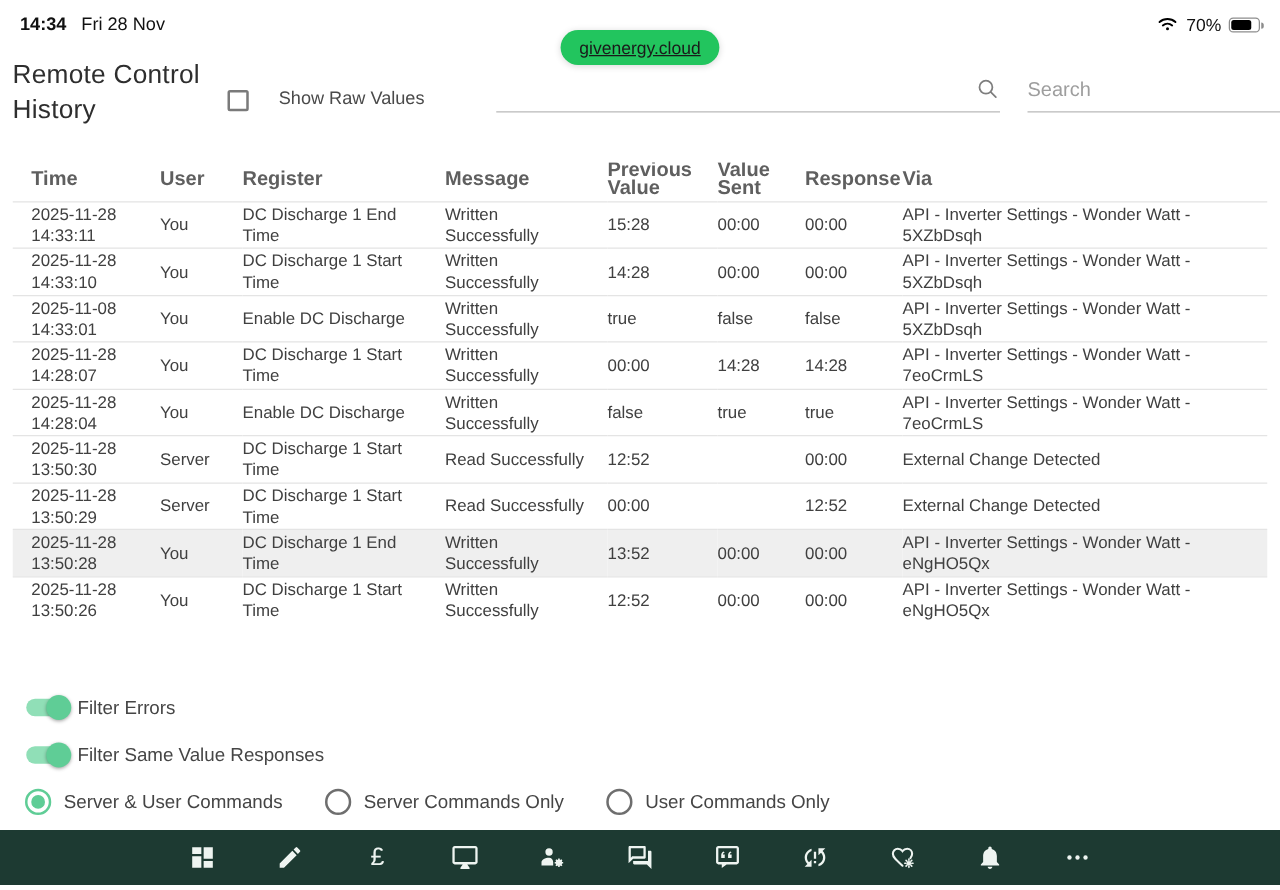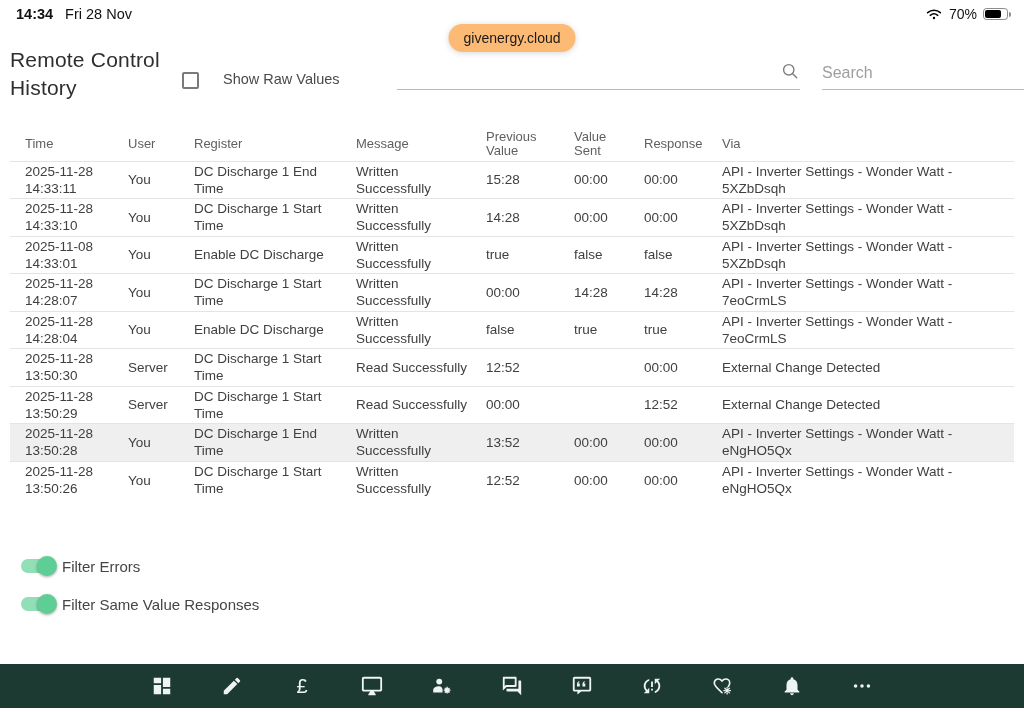--- a/index.html
+++ b/index.html
@@ -1,49 +1,49 @@
 <!DOCTYPE html>
 <html><head>
 <meta charset="utf-8">
 <style>
   * { margin:0; padding:0; box-sizing:border-box; }
   html,body { background:#fff; }
   body { font-family:"Liberation Sans", sans-serif; }
   .screen { position:relative; width:1024px; height:712px; background:#fff; overflow:hidden; }
 
   
-  .status-bar { position:absolute; top:0; left:0; right:0; height:28px; display:flex; align-items:center; justify-content:space-between; padding:0 16px; font-size:14.5px; color:#111; }
+  .status-bar { position:absolute; top:0; left:0; right:0; height:28px; display:flex; align-items:flex-end; justify-content:space-between; padding:0 16px; font-size:14.5px; color:#111; }
   .sb-left { display:flex; gap:12px; align-items:center; }
   .sb-time { font-weight:700; }
   .sb-date { font-weight:400; }
   .sb-right { display:flex; gap:6px; align-items:center; }
   .battery-pct { font-size:14px; font-weight:400; }
   .battery { position:relative; width:25px; height:12px; border:1px solid rgba(0,0,0,.45); border-radius:3.5px; }
   .battery-fill { position:absolute; left:1px; top:1px; bottom:1px; width:70%; background:#000; border-radius:2px; }
   .battery-nub { position:absolute; right:-4px; top:3px; width:2.5px; height:5px; background:rgba(0,0,0,.45); border-radius:0 2px 2px 0; }
 
-  .url-pill { position:absolute; top:24px; left:50%; transform:translateX(-50%); background:#fdba74; border-radius:15px; padding:6px 15px; font-size:14px; color:#1a1a1a; box-shadow:0 1px 6px rgba(0,0,0,.16); }
+  .url-pill { position:absolute; top:24px; left:50%; transform:translateX(-50%); background:#22c55e; border-radius:15px; padding:6px 15px; font-size:14px; color:#1a1a1a; box-shadow:0 1px 6px rgba(0,0,0,.16);text-decoration:underline; }
 
   
   .page-title { position:absolute; left:10px; top:46px; width:215px; font-size:21px; line-height:28px; color:#2e2e2e; letter-spacing:.2px; }
   .raw-values { position:absolute; left:182px; top:70px; display:flex; gap:24px; align-items:flex-start; }
   .checkbox { width:17px; height:17px; border:2px solid #7a7a7a; border-radius:2px; background:#fff; margin-top:2px; flex:none; }
   .raw-label { width:120px; font-size:14.5px; line-height:19px; color:#4a4a4a; word-break:break-all; }
 
   .uline-field { position:absolute; top:56px; height:34px; border-bottom:1px solid #b9b9b9; display:flex; align-items:center;margin-left:47px; }
   .field-filter { left:350px; width:403px; }
   .field-search { left:775px; width:235px; }
   .uline-field input { flex:1; border:0; outline:none; background:transparent; font-size:16px; color:#3c3c3c; font-family:"Liberation Sans", sans-serif; min-width:0; }
   .uline-field input::placeholder { color:#9e9e9e; }
   .search-ic { flex:none; width:20px; height:20px; color:#7e7e7e; margin-left:6px; margin-bottom:4px; }
 
   
   .table-wrap { position:absolute; left:10px; right:10px; top:130px; height:402px; overflow:hidden; }
   table { width:100%; border-collapse:collapse; table-layout:fixed; }
-  th { font-size:13px; font-weight:400; color:#5f5f5f; text-align:left; vertical-align:middle; height:31px; padding:0 12px 2px 0; line-height:14px; }
+  th { font-size:16px; font-weight:700; color:#5f5f5f; text-align:left; vertical-align:middle; height:31px; padding:0 12px 2px 0; line-height:14px; }
   th:first-child { padding-left:15px; }
   td { font-size:13.5px; color:#404040; vertical-align:middle; height:37.5px; line-height:17px; padding:0 12px 0 0; border-top:1px solid #e4e4e4; }
   td:first-child { padding-left:15px; }
   tr.highlight td { background:#efefef; }
 
   
   .toggle-row { position:absolute; left:18px; display:flex; align-items:center; gap:4px; }
   .toggle-row.t1 { top:555px; }
   .toggle-row.t2 { top:593px; }
   .toggle { position:relative; width:40px; height:22px; cursor:pointer; flex:none; }
@@ -250,20 +250,34 @@
   </div>
 
   <div class="toggle-row t2">
     <span class="toggle active">
       <span class="track"></span>
         <span class="knob"></span>
     </span>
     <span class="toggle-label">Filter Same Value Responses</span>
   </div>
 
+  <div class="radio-row">
+    <span class="radio-group">
+      <span class="radio active"></span>
+      <span class="radio-label">Server &amp; User Commands</span>
+    </span>
+    <span class="radio-group">
+      <span class="radio"></span>
+      <span class="radio-label">Server Commands Only</span>
+    </span>
+    <span class="radio-group">
+      <span class="radio"></span>
+      <span class="radio-label">User Commands Only</span>
+    </span>
+  </div>
 
   <div class="toolbar">
     <span class="tb-item">
       <svg viewBox="0 0 24 24" fill="currentColor">
           <path d="M3 9h8V3H3v6zm0 12h8V11H3v10zm10 0h8v-6h-8v6zm0-18v10h8V3h-8z"></path>
         </svg>
     </span>
     <span class="tb-item">
       <svg viewBox="0 0 24 24" fill="currentColor">
           <path d="M3 17.25V21h3.75L17.8 9.94l-3.75-3.75L3 17.25zM20.7 7.04c.39-.39.39-1.02 0-1.41l-2.34-2.34a.996.996 0 0 0-1.41 0l-1.83 1.83 3.75 3.75 1.83-1.83z"></path>

